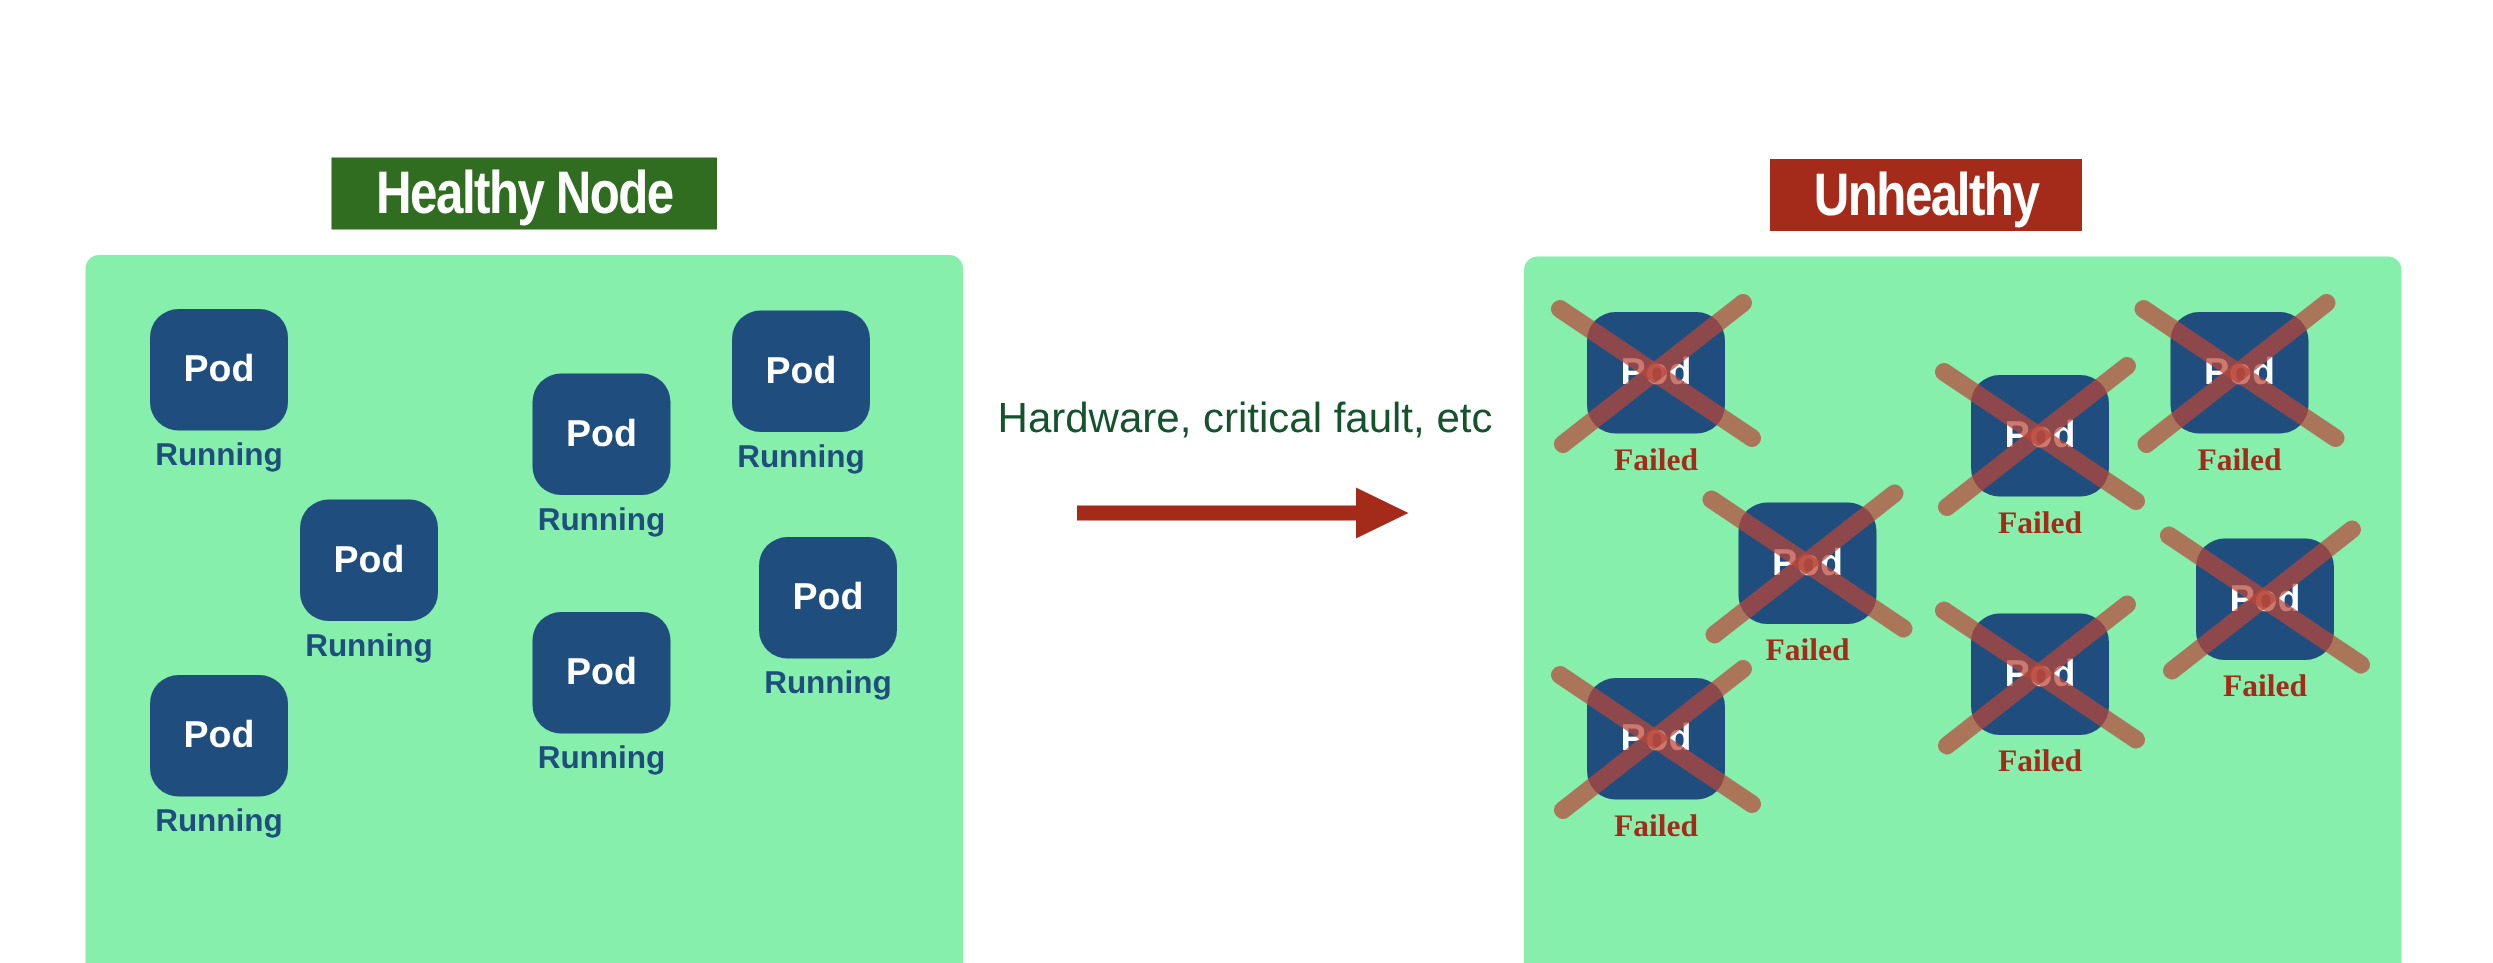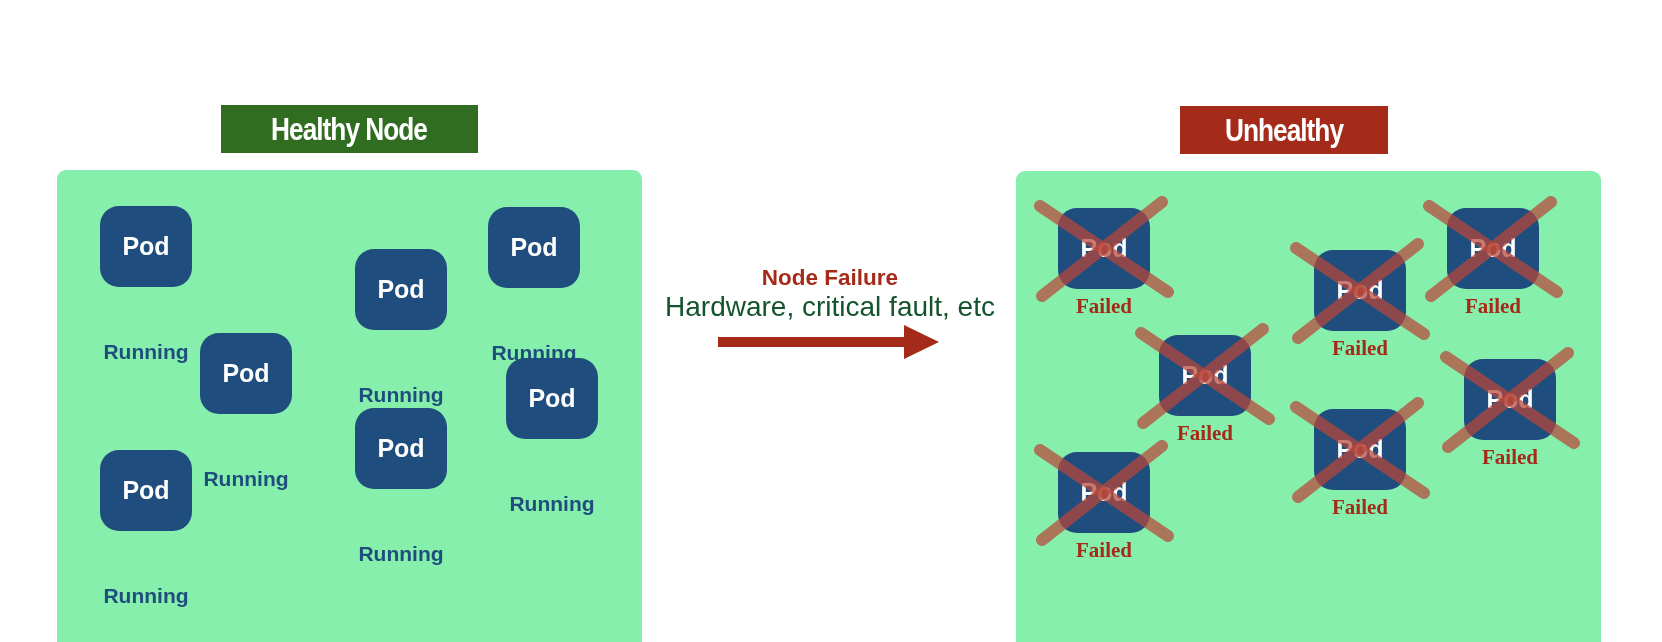--- a/index.html
+++ b/index.html
@@ -1,21 +1,21 @@
 <!DOCTYPE html>
 <html><head>
 <meta charset="utf-8">
 <style>
   html, body { margin: 0; padding: 0; background: #ffffff; }
   body { width: 1662px; height: 642px; position: relative; overflow: hidden;
          font-family: "Liberation Sans", "DejaVu Sans", sans-serif; }
   .node-label {
     position: absolute; height: 48px; color: #ffffff;
     font-family: "Liberation Sans", sans-serif; font-weight: bold;
-    font-size: 32px; line-height: 48px; text-align: center;
+    font-size: 40px; line-height: 48px; text-align: center;
     letter-spacing: -1.2px; transform-origin: center;
   }
   .node-label span { display: inline-block; transform: scaleX(0.82); }
   .node-label.healthy { left: 221px; top: 105px; width: 257px; background: #306d21; }
   .node-label.unhealthy { left: 1180px; top: 106px; width: 208px; background: #a42a19; }
   .panel {
     position: absolute; top: 170px; height: 506px; background: #86efac;
     border-radius: 9px;
   }
   .panel.left { left: 57px; width: 585px; }
@@ -25,21 +25,21 @@
     width: 92px; height: 81px; background: #1f4e7e; border-radius: 19px;
     display: flex; align-items: center; justify-content: center;
     color: #ffffff; font-weight: bold; font-size: 25px; position: relative;
     font-family: "Liberation Sans", sans-serif;
   }
   .pod-status {
     position: absolute; left: -20px; width: 132px; text-align: center;
     font-weight: bold; font-size: 21px; top: 86px;
     font-family: "Liberation Sans", sans-serif;
   }
-  .pod-status.running { color: #1f4e7e; margin-top: 48px; }
+  .pod-status.running { color: #1f4e7e; }
   .pod-status.failed { color: #a42a19; font-family: Liberation Serif, serif; }
   .xmark { position: absolute; left: -28px; top: -20px; width: 148px; height: 122px; pointer-events: none; }
   .transition { position: absolute; left: 650px; top: 264px; width: 360px; text-align: center; }
   .transition .title { color: #a42a19; font-weight: bold; font-size: 22.5px; line-height: 28px; }
   .transition .subtitle { color: #14532d; font-weight: normal; font-size: 28px; line-height: 30px; }
   .arrow { position: absolute; left: 718px; top: 324px; width: 222px; height: 36px; }
 </style>
 </head>
 <body>
 
@@ -75,21 +75,20 @@
     <div class="pod">Pod</div>
     <div class="pod-status running">Running</div>
   </div>
   <div class="pod-wrap" style="left:449px;top:188px;">
     <div class="pod">Pod</div>
     <div class="pod-status running">Running</div>
   </div>
 </div>
 
 <div class="transition">
-  <div class="title">Node Failure</div>
   <div class="subtitle">Hardware, critical fault, etc</div>
 </div>
 <svg class="arrow" viewBox="0 0 222 36">
   <rect x="0" y="13" width="190" height="10" fill="#a42a19"></rect>
   <polygon points="186,1 221,18 186,35" fill="#a42a19"></polygon>
 </svg>
 
 <div class="panel right">
   <div class="pod-wrap" style="left:42px;top:37px;">
     <div class="pod">Pod</div>

